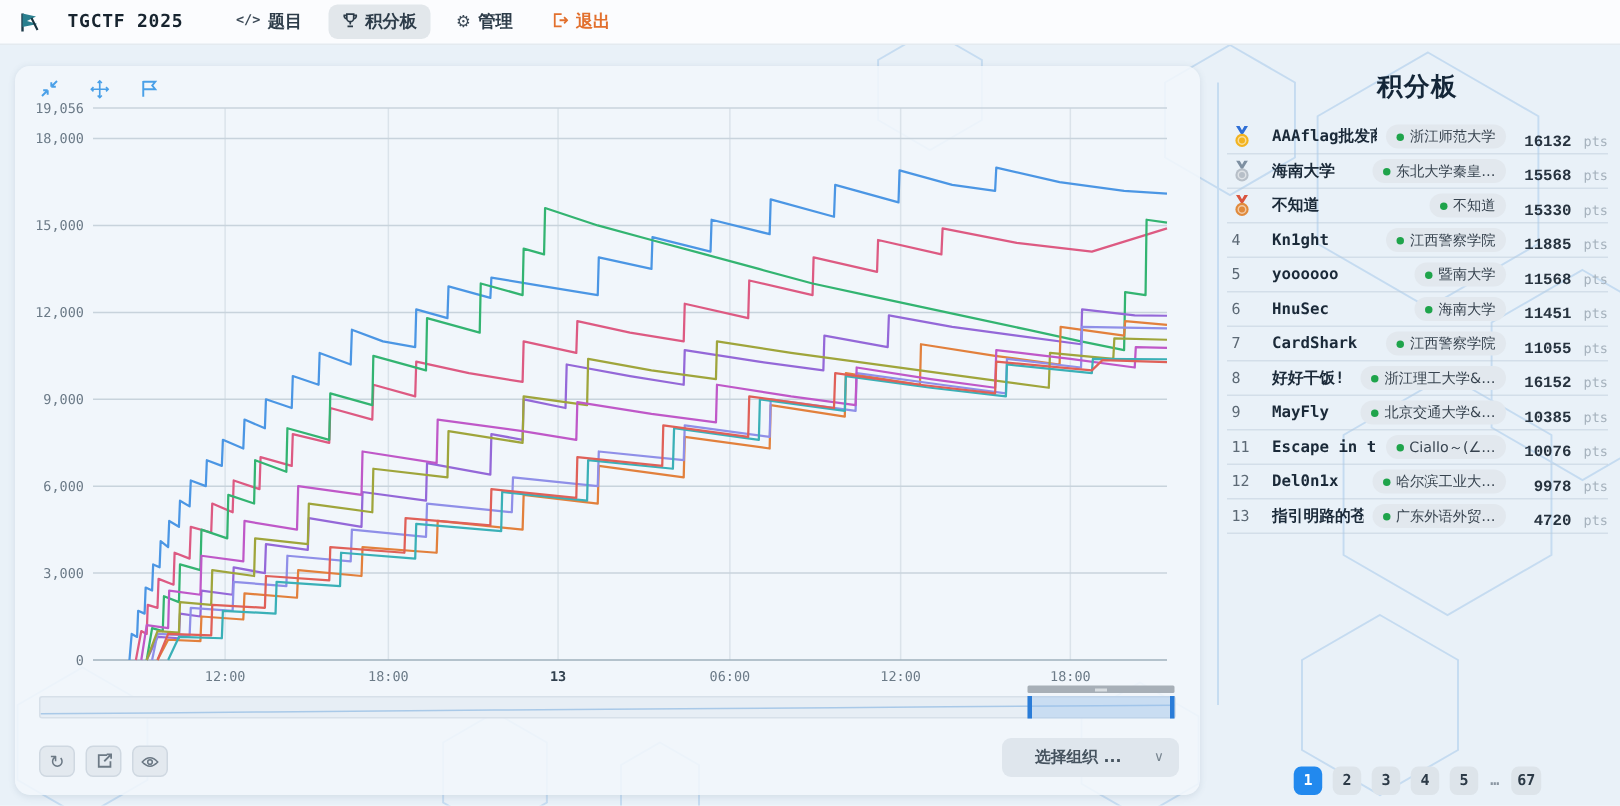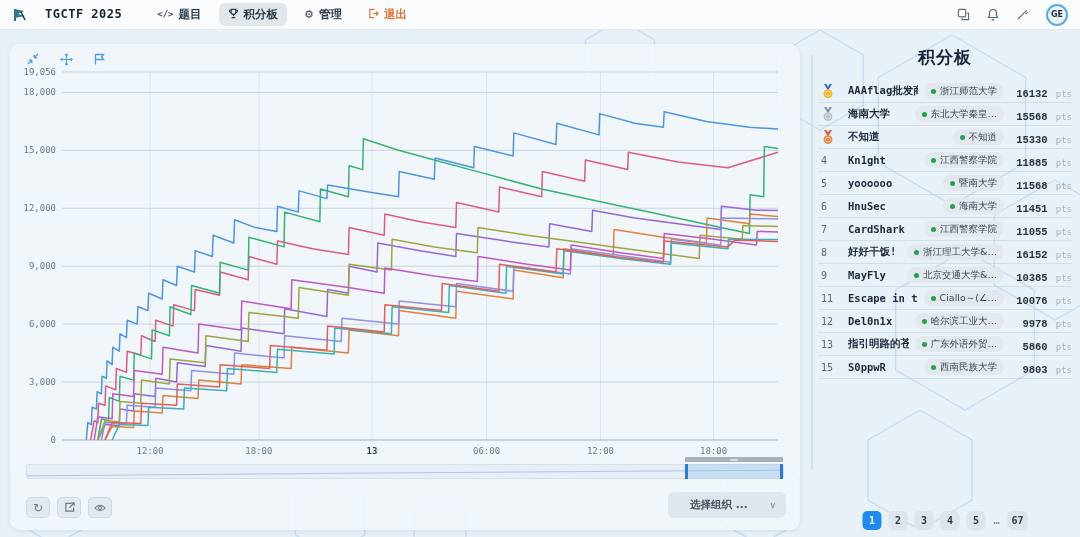--- a/index.html
+++ b/index.html
@@ -122,41 +122,20 @@
     </div>
     <div class="nav-item danger">
       <span class="ic">
         <svg width="11" height="11" viewBox="0 0 12 12" fill="none" stroke="#e2702e" stroke-width="1.3">
           <path d="M7 1.5 H2 v9 h5"></path>
           <path d="M5.5 6 h5.5 M8.8 3.8 L11 6 L8.8 8.2"></path>
         </svg>
       </span>
       <span>退出</span>
     </div>
-  </div>
-  <div class="nav-right">
-    <span class="tool">
-      <svg width="13" height="13" viewBox="0 0 14 14" fill="none" stroke="#5a6875" stroke-width="1.2">
-        <rect x="1.5" y="1.5" width="8" height="8" rx="1.5"></rect>
-        <path d="M11 5.5 h1.5 v7 h-7 V11"></path>
-      </svg>
-    </span>
-    <span class="tool">
-      <svg width="12" height="13" viewBox="0 0 12 13" fill="none" stroke="#5a6875" stroke-width="1.2">
-        <path d="M6 1.5 a3.5 3.5 0 0 1 3.5 3.5 v2.5 l1 2 H1.5 l1-2 V5 A3.5 3.5 0 0 1 6 1.5 z"></path>
-        <path d="M4.8 11.2 a1.3 1.3 0 0 0 2.4 0"></path>
-      </svg>
-    </span>
-    <span class="tool">
-      <svg width="13" height="13" viewBox="0 0 14 14" fill="none" stroke="#5a6875" stroke-width="1.3">
-        <path d="M2 12 L9 5"></path>
-        <path d="M9 5 L11.5 2.5 M10.5 6.5 l2-2"></path>
-      </svg>
-    </span>
-    <span class="avatar">GE</span>
   </div>
 </div>
 
 <div class="chart-card">
   <div class="chart-tools">
     <span class="t">
       <svg width="12" height="12" viewBox="0 0 12 12" fill="none" stroke="#4aa0e8" stroke-width="1.3">
         <path d="M1 11 L4.8 7.2 M4.8 7.2 v3 M4.8 7.2 h-3"></path>
         <path d="M11 1 L7.2 4.8 M7.2 4.8 v-3 M7.2 4.8 h3"></path>
       </svg>
@@ -414,38 +393,26 @@
   </div>
 
   <div class="row">
     <span class="rank-cell">13</span>
     <span class="team-name">指引明路的苍蓝星</span>
     <span class="org-badge">
       <span class="org-dot"></span>
       <span class="org-name">广东外语外贸…</span>
     </span>
     <span class="pts-cell">
-      <span class="pts-num">5860</span>
-      <span class="pts-suffix" style="margin-left: 3px;">pts</span>
-    </span>
-  </div>
-
-
-  <div class="row">
-    <span class="rank-cell">15</span>
-    <span class="team-name">S0ppwR</span>
-    <span class="org-badge">
-      <span class="org-dot"></span>
-      <span class="org-name">西南民族大学</span>
-    </span>
-    <span class="pts-cell">
-      <span class="pts-num">9803</span>
-      <span class="pts-suffix" style="margin-left: 3px;">pts</span>
-    </span>
-  </div>
+      <span class="pts-num">4720</span>
+      <span class="pts-suffix" style="margin-left: 3px;">pts</span>
+    </span>
+  </div>
+
+
 </div>
   <div class="pagination" id="pagination">
       <div class="pg active">1</div>
       <div class="pg">2</div>
       <div class="pg">3</div>
       <div class="pg">4</div>
       <div class="pg">5</div>
       <div class="pg ellipsis">…</div>
       <div class="pg">67</div>
     </div>

